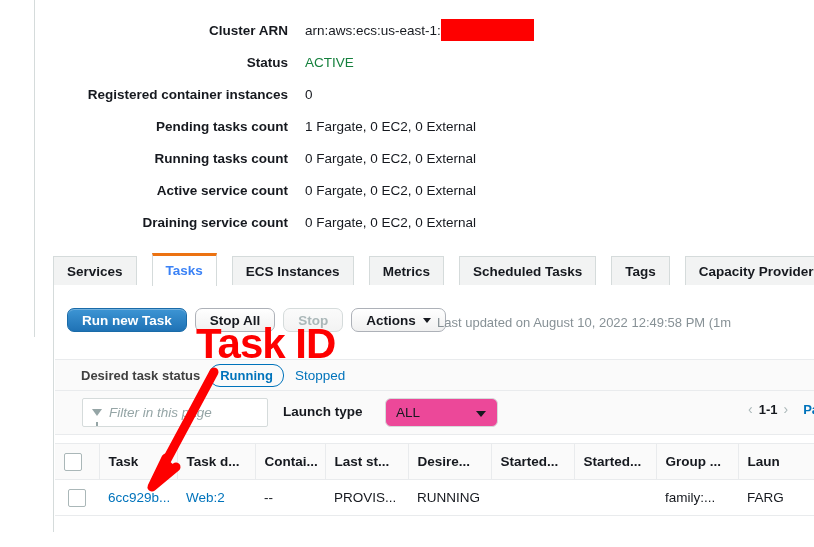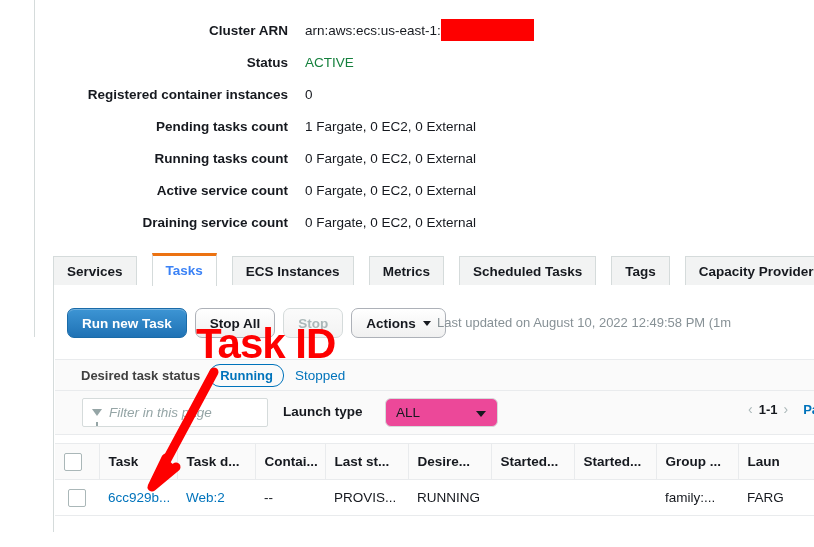--- a/index.html
+++ b/index.html
@@ -111,21 +111,21 @@
   }
 
   
   #toolbar {
     position: absolute;
     left: 13px; top: 23px;
     display: flex;
     align-items: center;
   }
   .btn {
-    height: 30px;
+    height: 24px;
     padding: 0 14px;
     font-size: 13.5px;
     font-weight: bold;
     border-radius: 7px;
     border: 1px solid #adb1b8;
     background: linear-gradient(#ffffff, #f0f0f0);
     color: #16191f;
     cursor: pointer;
     display: inline-flex;
     align-items: center;

